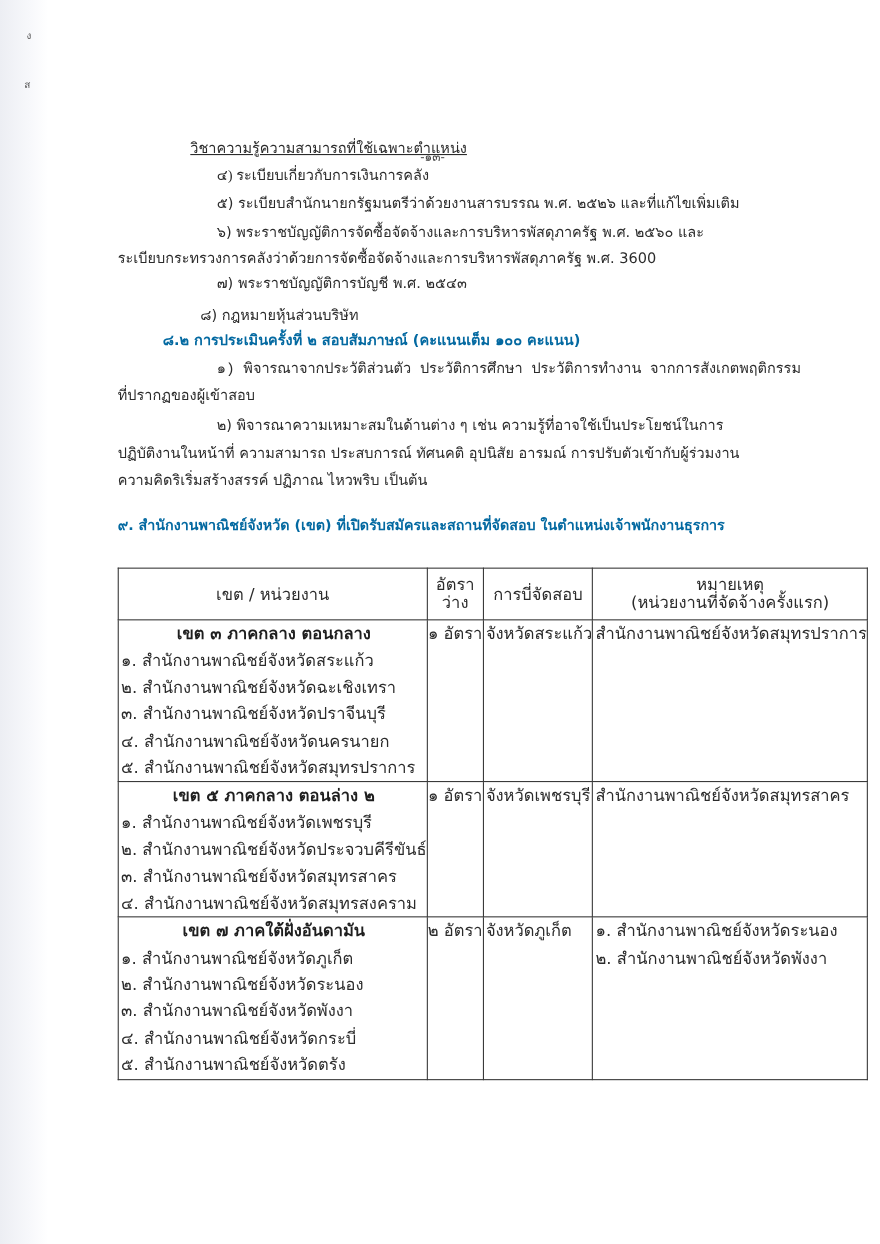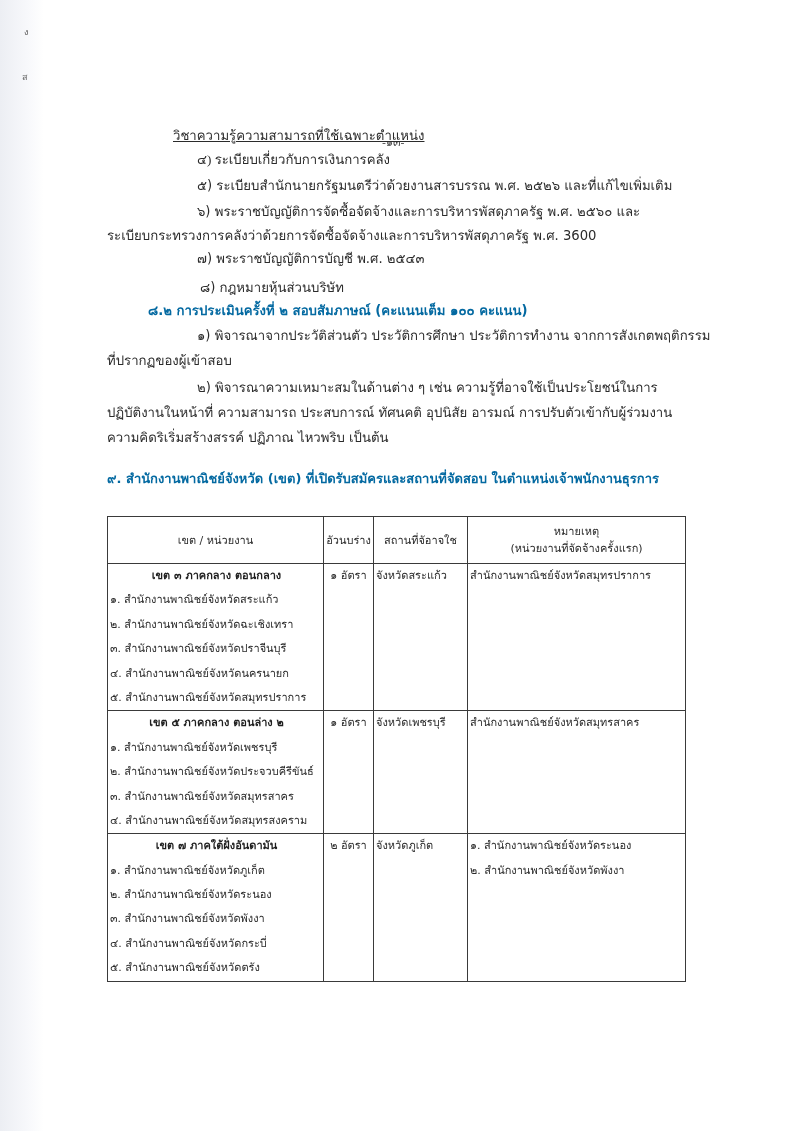--- a/index.html
+++ b/index.html
@@ -18,21 +18,21 @@
       position: absolute; white-space: nowrap;
       font-size: 13.2px; line-height: 18px; color: #2b2b2b;
     }
     .bold { font-weight: bold; color: #0369a1; }
     .u { text-decoration: underline; }
     .page-no { font-size: 11px; color: #444; margin-top: 46px; }
 
     .tbl {
       position: absolute; left: 107px; top: 516px;
       border-collapse: collapse;
-      font-size: 11px; color: #2b2b2b;
+      font-size: 15px; color: #2b2b2b;
     }
     .tbl td, .tbl th {
       border: 1px solid #3a3a3a;
       vertical-align: top;
       padding: 0;
     }
     .tbl th { font-weight: normal; vertical-align: middle; text-align: center; height: 46px; line-height: 17px; }
     .c1 { width: 215px; }
     .c2 { width: 49px; }
     .c3 { width: 93px; }
@@ -49,37 +49,37 @@
 <div class="mark" style="left:22px; top:70px;">ส</div>
 
 <div class="line page-no" style="left:382px; top:88px;">-๑๓-</div>
 
 <div class="line u" style="left:173px; top:127px;">วิชาความรู้ความสามารถที่ใช้เฉพาะตำแหน่ง</div>
 <div class="line" style="left:197px; top:151px;font-family:Liberation Serif, serif;">๔) ระเบียบเกี่ยวกับการเงินการคลัง</div>
 <div class="line" style="left:197px; top:177px;">๕) ระเบียบสำนักนายกรัฐมนตรีว่าด้วยงานสารบรรณ พ.ศ. ๒๕๒๖ และที่แก้ไขเพิ่มเติม</div>
 <div class="line" style="left:197px; top:203px;">๖) พระราชบัญญัติการจัดซื้อจัดจ้างและการบริหารพัสดุภาครัฐ พ.ศ. ๒๕๖๐ และ</div>
 <div class="line" style="left:107px; top:227px;">ระเบียบกระทรวงการคลังว่าด้วยการจัดซื้อจัดจ้างและการบริหารพัสดุภาครัฐ พ.ศ. 3600</div>
 <div class="line" style="left:197px; top:250px;">๗) พระราชบัญญัติการบัญชี พ.ศ. ๒๕๔๓</div>
-<div class="line" style="left:200px; top:279px;">๘) กฎหมายหุ้นส่วนบริษัท</div>
+<div class="line" style="left:182px; top:279px;">๘) กฎหมายหุ้นส่วนบริษัท</div>
 
 <div class="line bold" style="left:148px; top:302px;">๘.๒ การประเมินครั้งที่ ๒ สอบสัมภาษณ์ (คะแนนเต็ม ๑๐๐ คะแนน)</div>
-<div class="line" style="left:197px; top:327px;">๑) พิจารณาจากประวัติส่วนตัว ประวัติการศึกษา ประวัติการทำงาน จากการสังเกตพฤติกรรม</div>
+<div class="line" style="left:197px; top:327px;font-family:Liberation Mono, monospace;">๑) พิจารณาจากประวัติส่วนตัว ประวัติการศึกษา ประวัติการทำงาน จากการสังเกตพฤติกรรม</div>
 <div class="line" style="left:107px; top:352px;">ที่ปรากฏของผู้เข้าสอบ</div>
 <div class="line" style="left:197px; top:379px;">๒) พิจารณาความเหมาะสมในด้านต่าง ๆ เช่น ความรู้ที่อาจใช้เป็นประโยชน์ในการ</div>
 <div class="line" style="left:107px; top:404px;">ปฏิบัติงานในหน้าที่ ความสามารถ ประสบการณ์ ทัศนคติ อุปนิสัย อารมณ์ การปรับตัวเข้ากับผู้ร่วมงาน</div>
 <div class="line" style="left:107px; top:429px;">ความคิดริเริ่มสร้างสรรค์ ปฏิภาณ ไหวพริบ เป็นต้น</div>
 
 <div class="line bold" style="left:107px; top:470px; font-size:13px;">๙. สำนักงานพาณิชย์จังหวัด (เขต) ที่เปิดรับสมัครและสถานที่จัดสอบ ในตำแหน่งเจ้าพนักงานธุรการ</div>
 
 <table class="tbl">
   <thead>
     <tr>
       <th class="c1">เขต / หน่วยงาน</th>
-      <th class="c2">อัวนบร่าง</th>
-      <th class="c3">สถานที่จัอาจใช</th>
+      <th class="c2">อัตราว่าง</th>
+      <th class="c3">การบี่จัดสอบ</th>
       <th class="c4">
         <div>หมายเหตุ</div>
         <div>(หน่วยงานที่จัดจ้างครั้งแรก)</div>
       </th>
     </tr>
   </thead>
   <tbody>
     <tr>
       <td class="c1">
         <div class="cell-lines">

